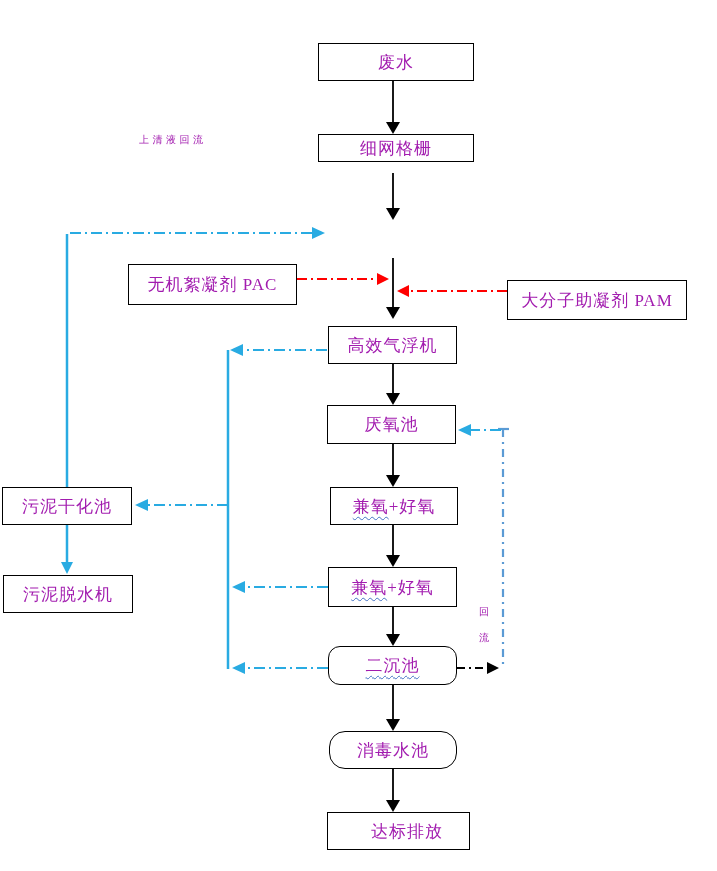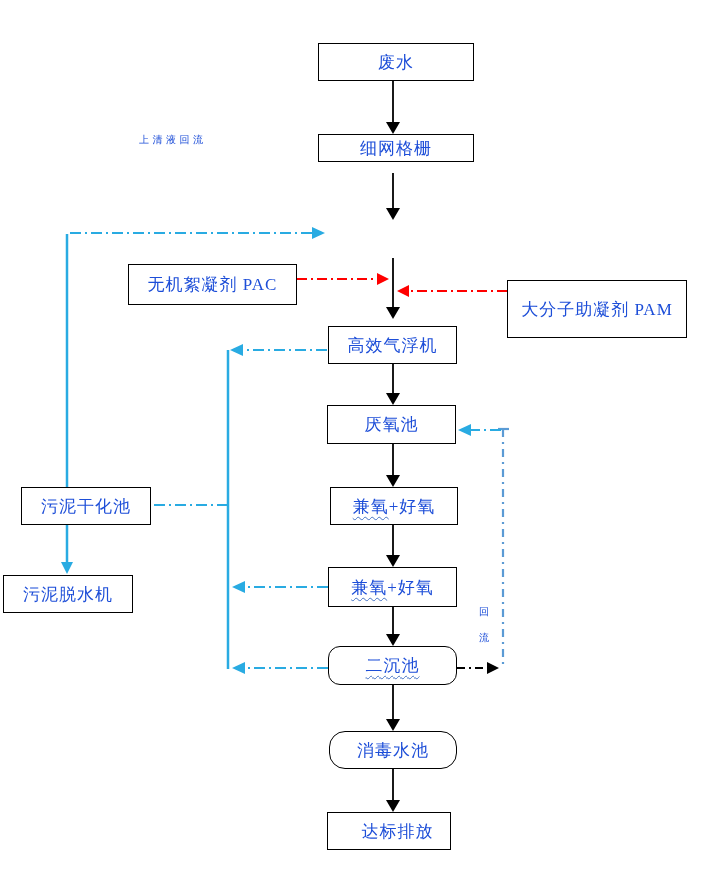--- a/index.html
+++ b/index.html
@@ -1,18 +1,18 @@
 <!DOCTYPE html>
 <html><head>
 <meta charset="utf-8">
 <style>
   html,body{margin:0;padding:0;background:#fff;}
   #canvas{
     position:relative;width:717px;height:871px;background:#fff;
-    font-family:"Liberation Serif","DejaVu Serif",serif;color:#1d4ed8;overflow:hidden;
+    font-family:"Liberation Serif","DejaVu Serif",serif;color:#a21caf;overflow:hidden;
   }
   svg.lines{position:absolute;left:0;top:0;z-index:1;}
   .node{
     position:absolute;z-index:2;background:#fff;border:1.5px solid #000;
     display:flex;align-items:center;justify-content:center;
     font-size:17px;letter-spacing:1px;white-space:nowrap;box-sizing:border-box;
   }
   .ann{position:absolute;z-index:2;font-size:10px;white-space:nowrap;}
   .ann.vertical{white-space:normal;text-align:center;line-height:26px;width:22px;}
   .sq{
@@ -146,33 +146,33 @@
   </div>
 
   <div class="node" style="left:328px;top:646px;width:129px;height:39px;border-radius:12px;">
     <span><span class="sq">二沉池</span><span></span></span>
   </div>
 
   <div class="node" style="left:329px;top:731px;width:128px;height:38px;border-radius:16px;">
     <span>消毒水池</span>
   </div>
 
-  <div class="node" style="left:327px;top:812px;width:124px;height:38px;padding-left:17px;">
+  <div class="node" style="left:327px;top:812px;width:143px;height:38px;padding-left:17px;">
     <span>达标排放</span>
   </div>
 
   <div class="node" style="left:128px;top:264px;width:169px;height:41px;">
     <span>无机絮凝剂 PAC</span>
   </div>
 
-  <div class="node" style="left:507px;top:280px;width:180px;height:58px;">
+  <div class="node" style="left:507px;top:280px;width:180px;height:40px;">
     <span>大分子助凝剂 PAM</span>
   </div>
 
-  <div class="node" style="left:21px;top:487px;width:130px;height:38px;">
+  <div class="node" style="left:2px;top:487px;width:130px;height:38px;">
     <span>污泥干化池</span>
   </div>
 
   <div class="node" style="left:3px;top:575px;width:130px;height:38px;">
     <span>污泥脱水机</span>
   </div>
 
   <div class="ann" style="left:139px;top:133px;letter-spacing:3.5px;">上清液回流</div>
 
   <div class="ann vertical" style="left:473px;top:599px;"><span>回</span><br><span>流</span></div>

